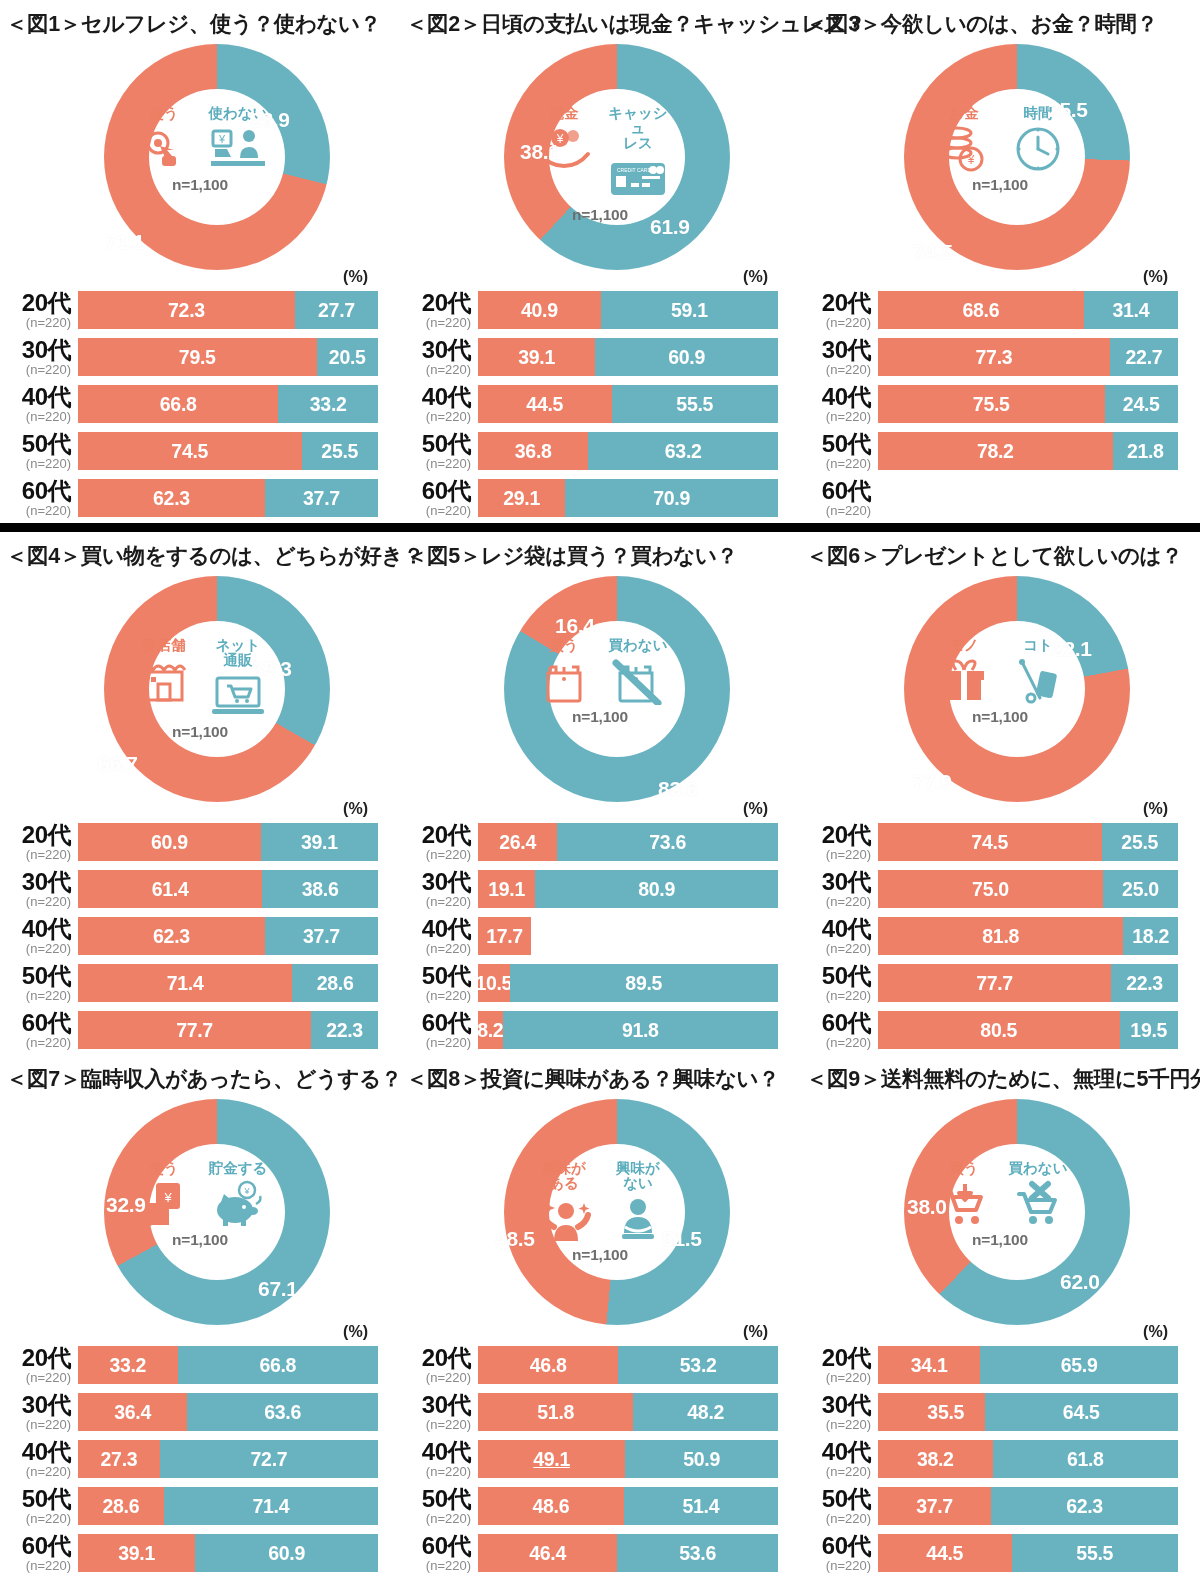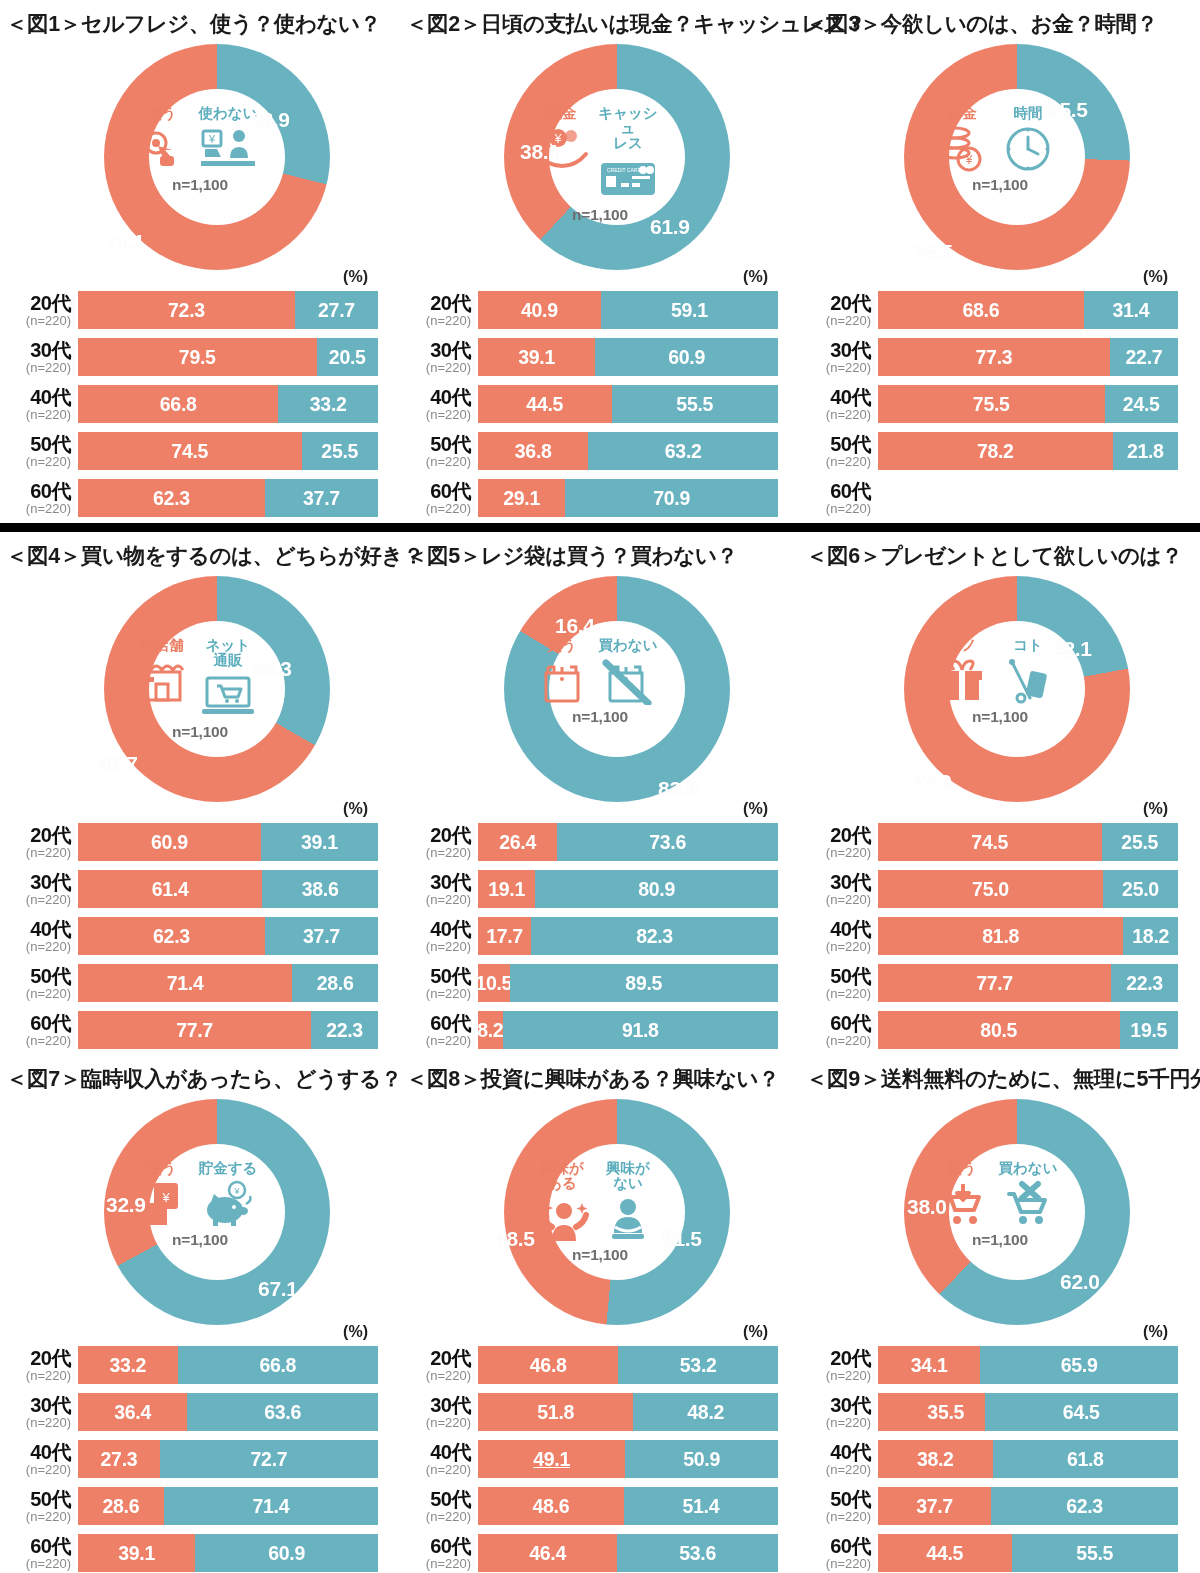--- a/index.html
+++ b/index.html
@@ -69,22 +69,23 @@
     width: 140px; height: 140px;
     display: flex;
     flex-direction: column;
     align-items: center;
     justify-content: flex-start;
     padding-top: 12px;
   }
   .legend-row {
     display: flex;
     flex-direction: row;
-    justify-content: flex-start;
+    justify-content: flex-end;
     align-items: flex-start;
+    gap: 8px;
     width: 142px;
   }
   .legend-col {
     display: flex;
     flex-direction: column;
     align-items: center;
     width: 66px;
   }
   .legend-label {
     font-size: 14.5px;
@@ -137,21 +138,21 @@
     height: 44px;
     margin-bottom: 3px;
   }
   .bar-label {
     width: 76px;
     text-align: right;
     padding-right: 7px;
     line-height: 1.0;
   }
   .bar-label .age {
-    font-size: 20px;
+    font-size: 24px;
     font-weight: bold;
     color: #111;
     display: block;
     letter-spacing: -0.5px;
   }
   .bar-label .n {
     font-size: 13px;
     color: #8a8a8a;
     display: block;
     margin-top: 1px;
@@ -615,21 +616,20 @@
               <div class="seg b" style="width: 80.9%;">80.9</div>
             </div>
           </div>
           <div class="bar-row">
             <div class="bar-label">
               <span class="age">40代</span>
               <span class="n">(n=220)</span>
             </div>
             <div class="bar-track">
               <div class="seg a" style="width: 17.7%;">17.7</div>
-              <div class="seg b" style="width: 82.3%;">82.3</div>
             </div>
           </div>
           <div class="bar-row">
             <div class="bar-label">
               <span class="age">50代</span>
               <span class="n">(n=220)</span>
             </div>
             <div class="bar-track">
               <div class="seg a" style="width: 10.5%;">10.5</div>
               <div class="seg b" style="width: 89.5%;">89.5</div>

